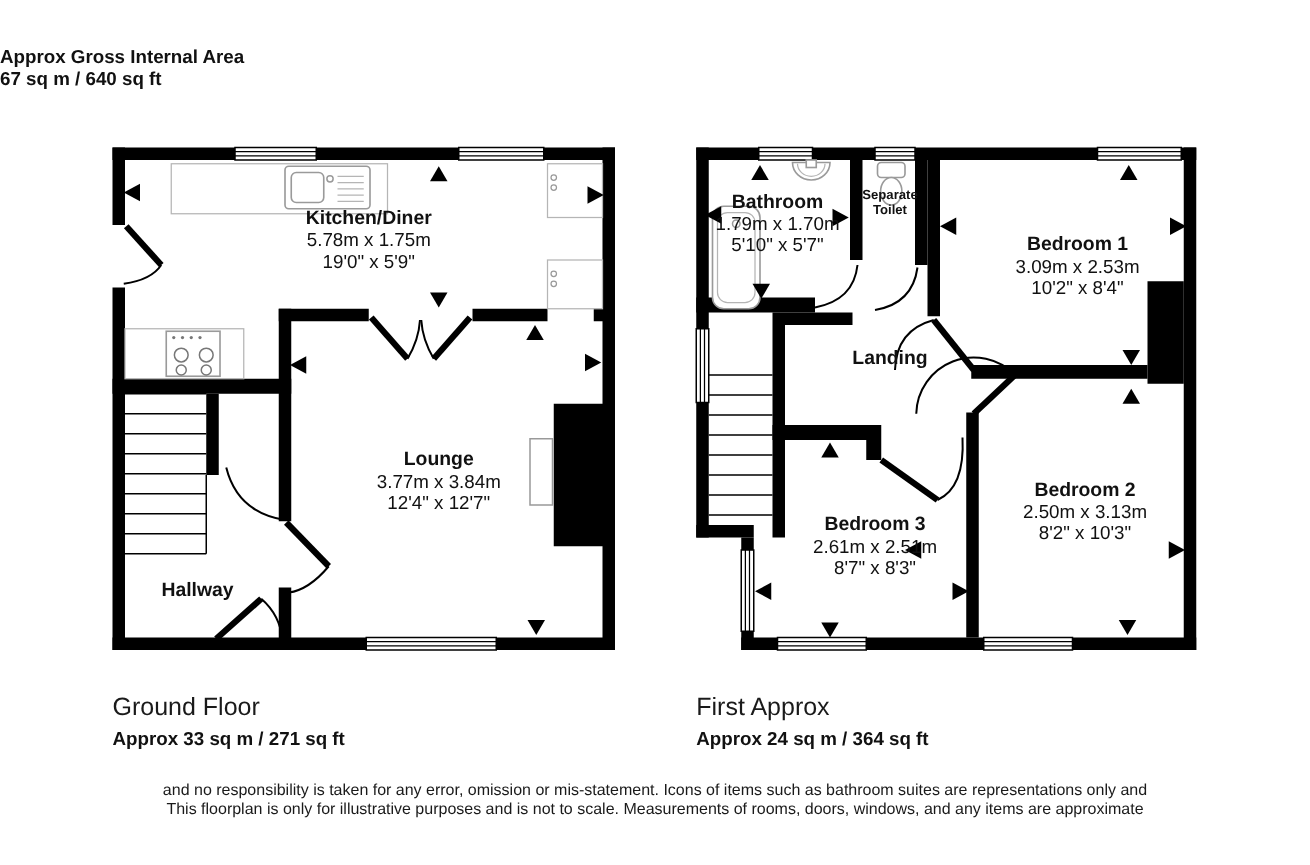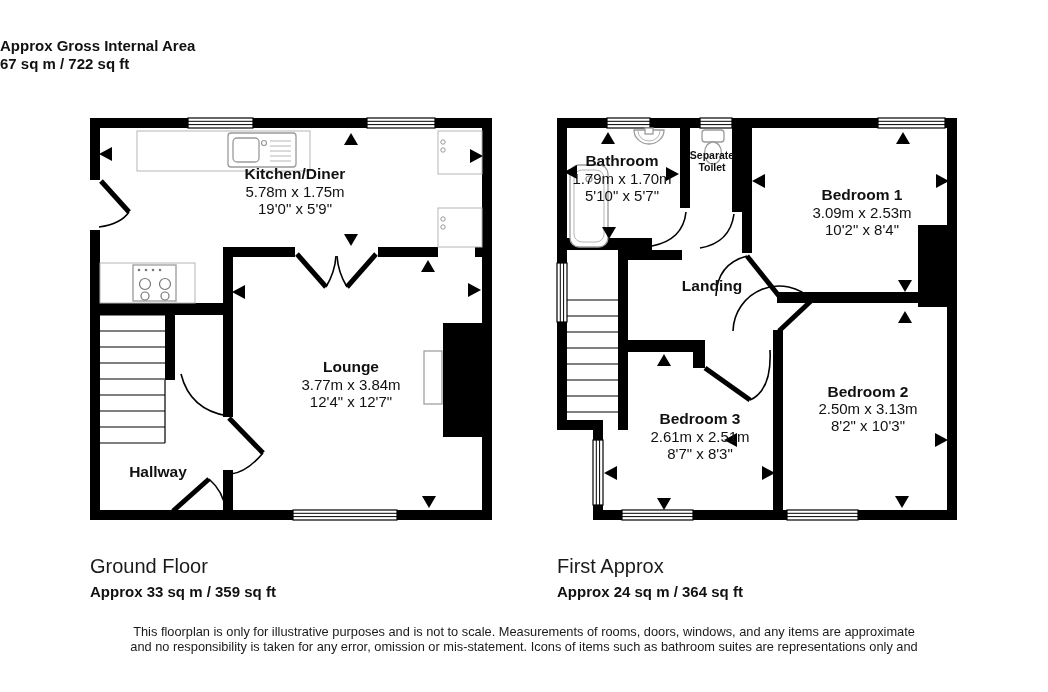--- a/index.html
+++ b/index.html
@@ -22,21 +22,21 @@
   .stair{stroke:#000;stroke-width:1.2;fill:none;}
   .arrow{fill:#000;}
 </style>
 </head>
 <body>
 
 
 
 <div class="title-block">
   <div>Approx Gross Internal Area</div>
-  <div>67 sq m / 722 sq ft</div>
+  <div>67 sq m / 640 sq ft</div>
 </div>
 
 <svg width="1048" height="692" viewBox="0 0 1048 692">
 
   <g>
 
     <g>
       <rect class="wall" x="90" y="118" width="402" height="10"></rect>
       <rect class="wall" x="90" y="510" width="402" height="10"></rect>
       <rect class="wall" x="90" y="118" width="10" height="62"></rect>
@@ -279,24 +279,24 @@
     <text class="room-dim" x="868" y="414" text-anchor="middle">2.50m x 3.13m</text>
     <text class="room-dim" x="868" y="431" text-anchor="middle">8'2" x 10'3"</text>
 
     <text class="room-name" x="700" y="424" text-anchor="middle">Bedroom 3</text>
     <text class="room-dim" x="700" y="442" text-anchor="middle">2.61m x 2.51m</text>
     <text class="room-dim" x="700" y="459" text-anchor="middle">8'7" x 8'3"</text>
   </g>
 </svg>
 
 <div class="floor-label" style="left:90px;top:555px;">Ground Floor</div>
-<div class="floor-area" style="left:90px;top:583px;">Approx 33 sq m / 359 sq ft</div>
+<div class="floor-area" style="left:90px;top:583px;">Approx 33 sq m / 271 sq ft</div>
 
 <div class="floor-label" style="left:557px;top:555px;">First Approx</div>
 <div class="floor-area" style="left:557px;top:583px;">Approx 24 sq m / 364 sq ft</div>
 
 <div class="disclaimer">
+  <div>and no responsibility is taken for any error, omission or mis-statement. Icons of items such as bathroom suites are representations only and</div>
   <div>This floorplan is only for illustrative purposes and is not to scale. Measurements of rooms, doors, windows, and any items are approximate</div>
-  <div>and no responsibility is taken for any error, omission or mis-statement. Icons of items such as bathroom suites are representations only and</div>
 </div>
 
 
 
 
 </body></html>

